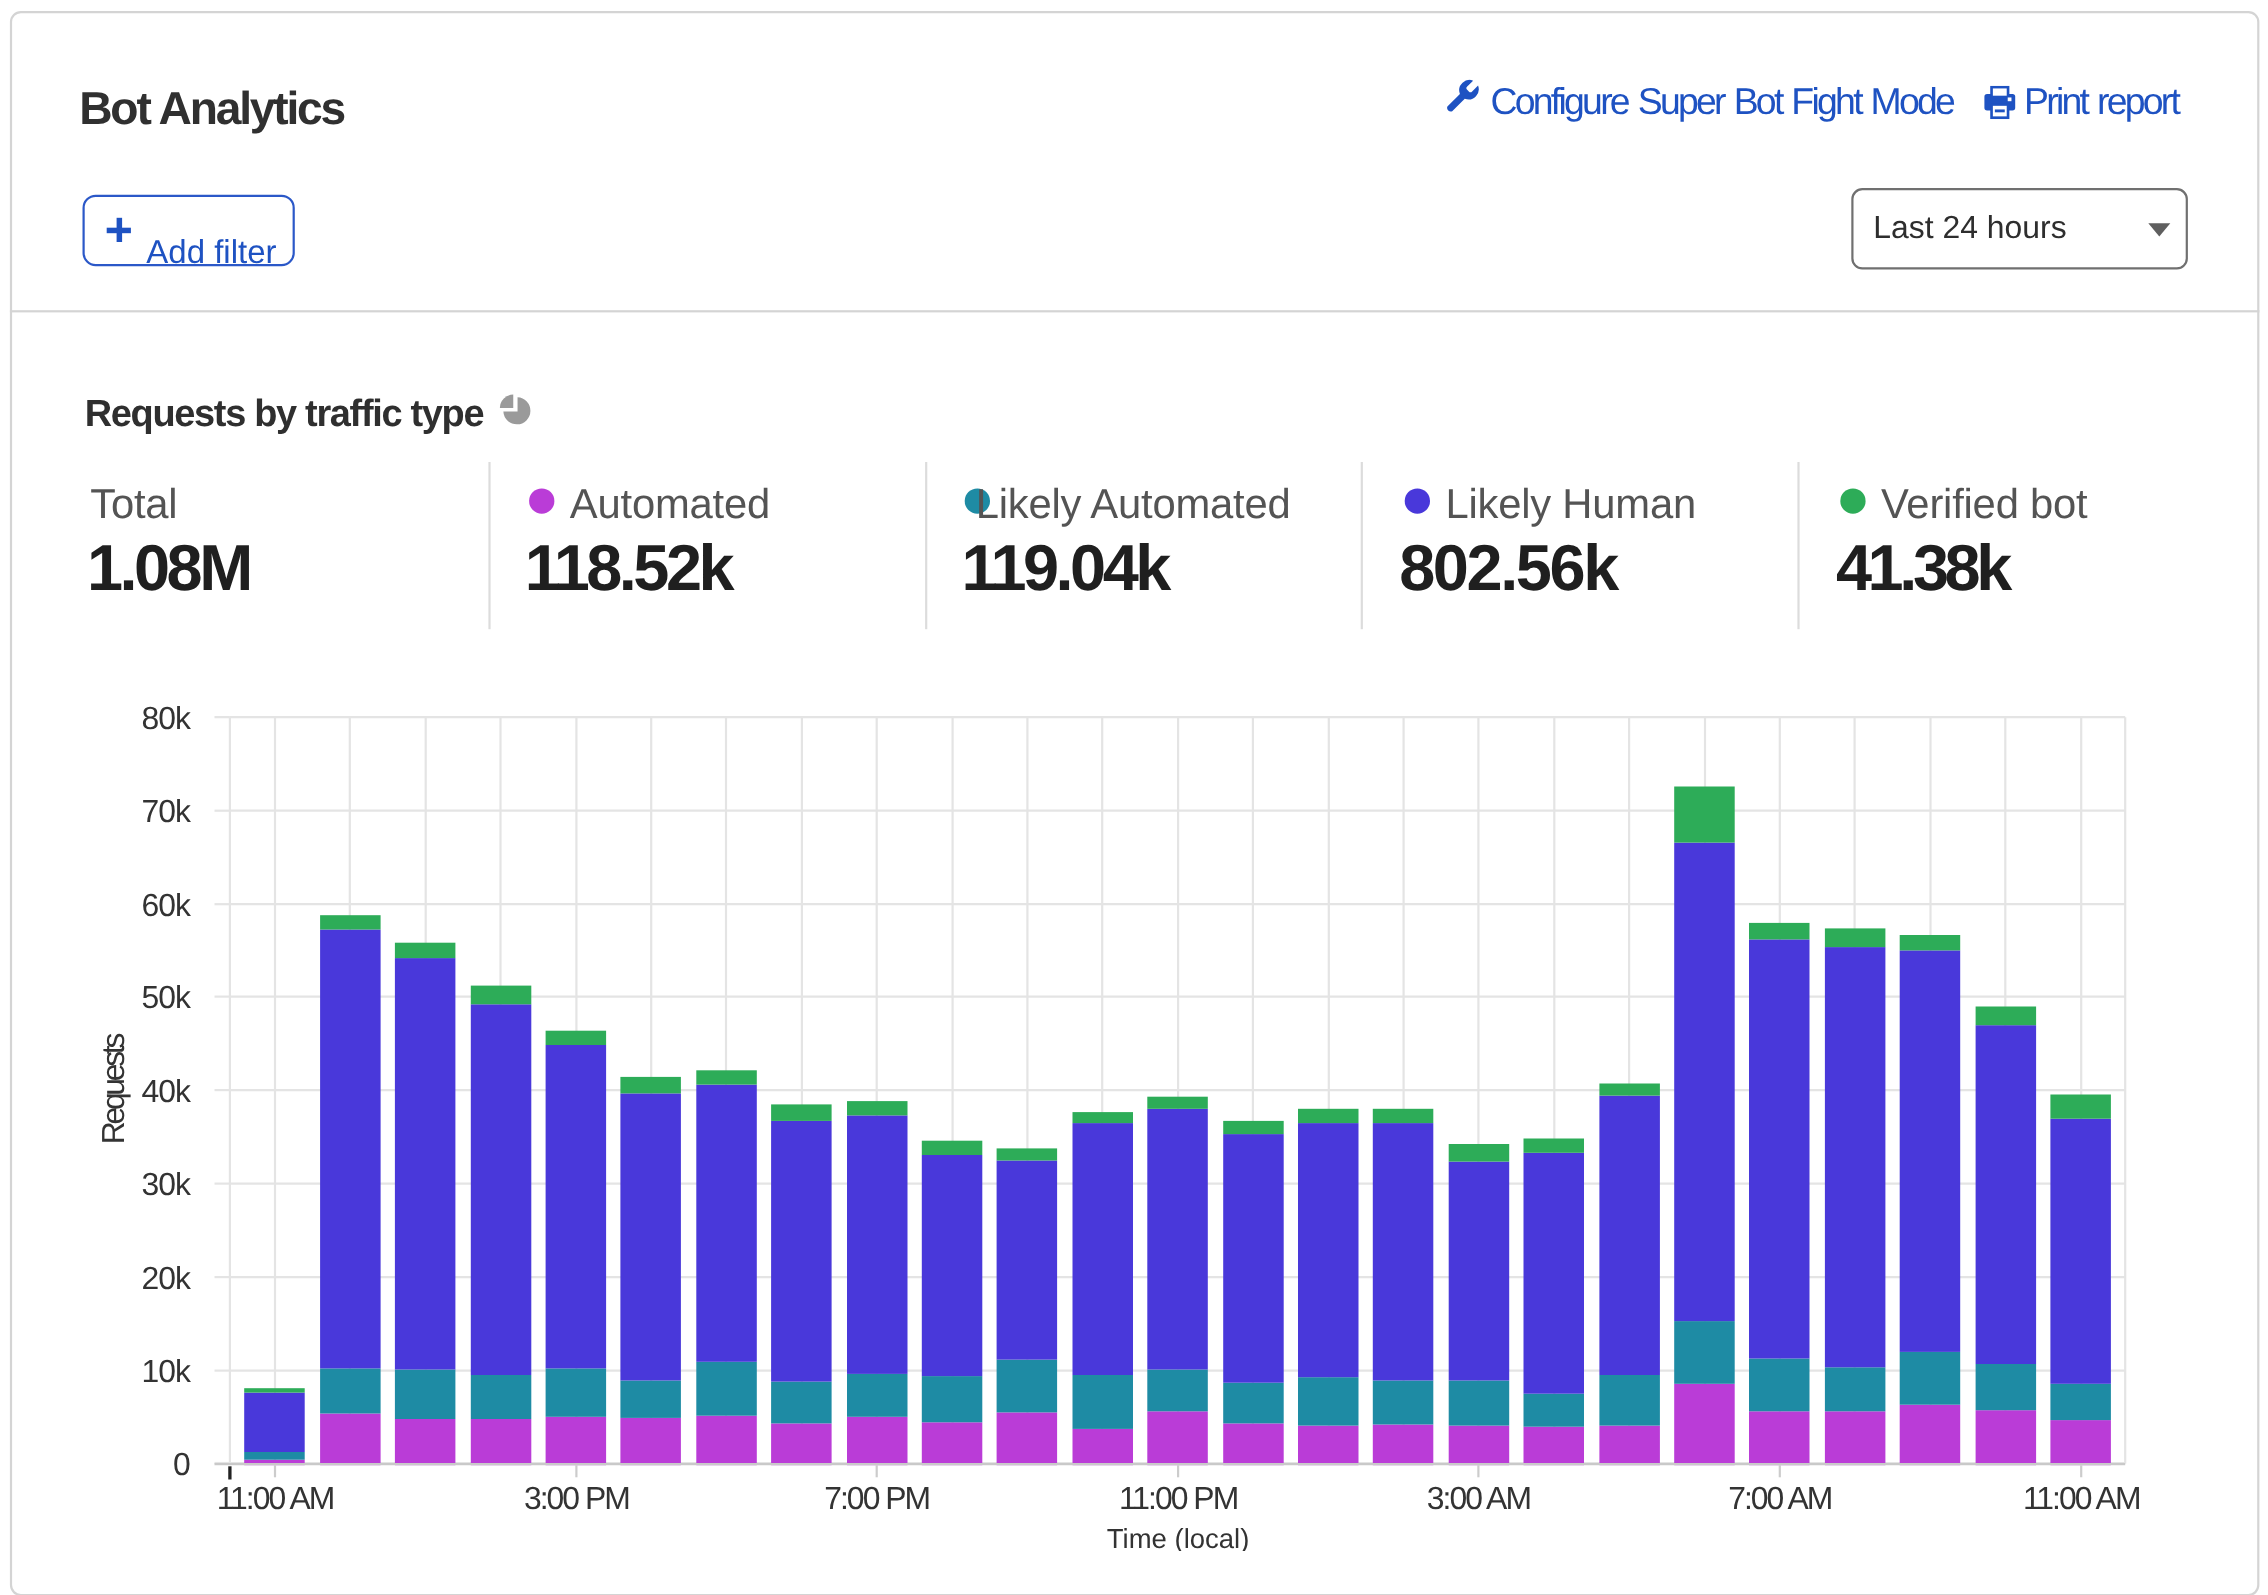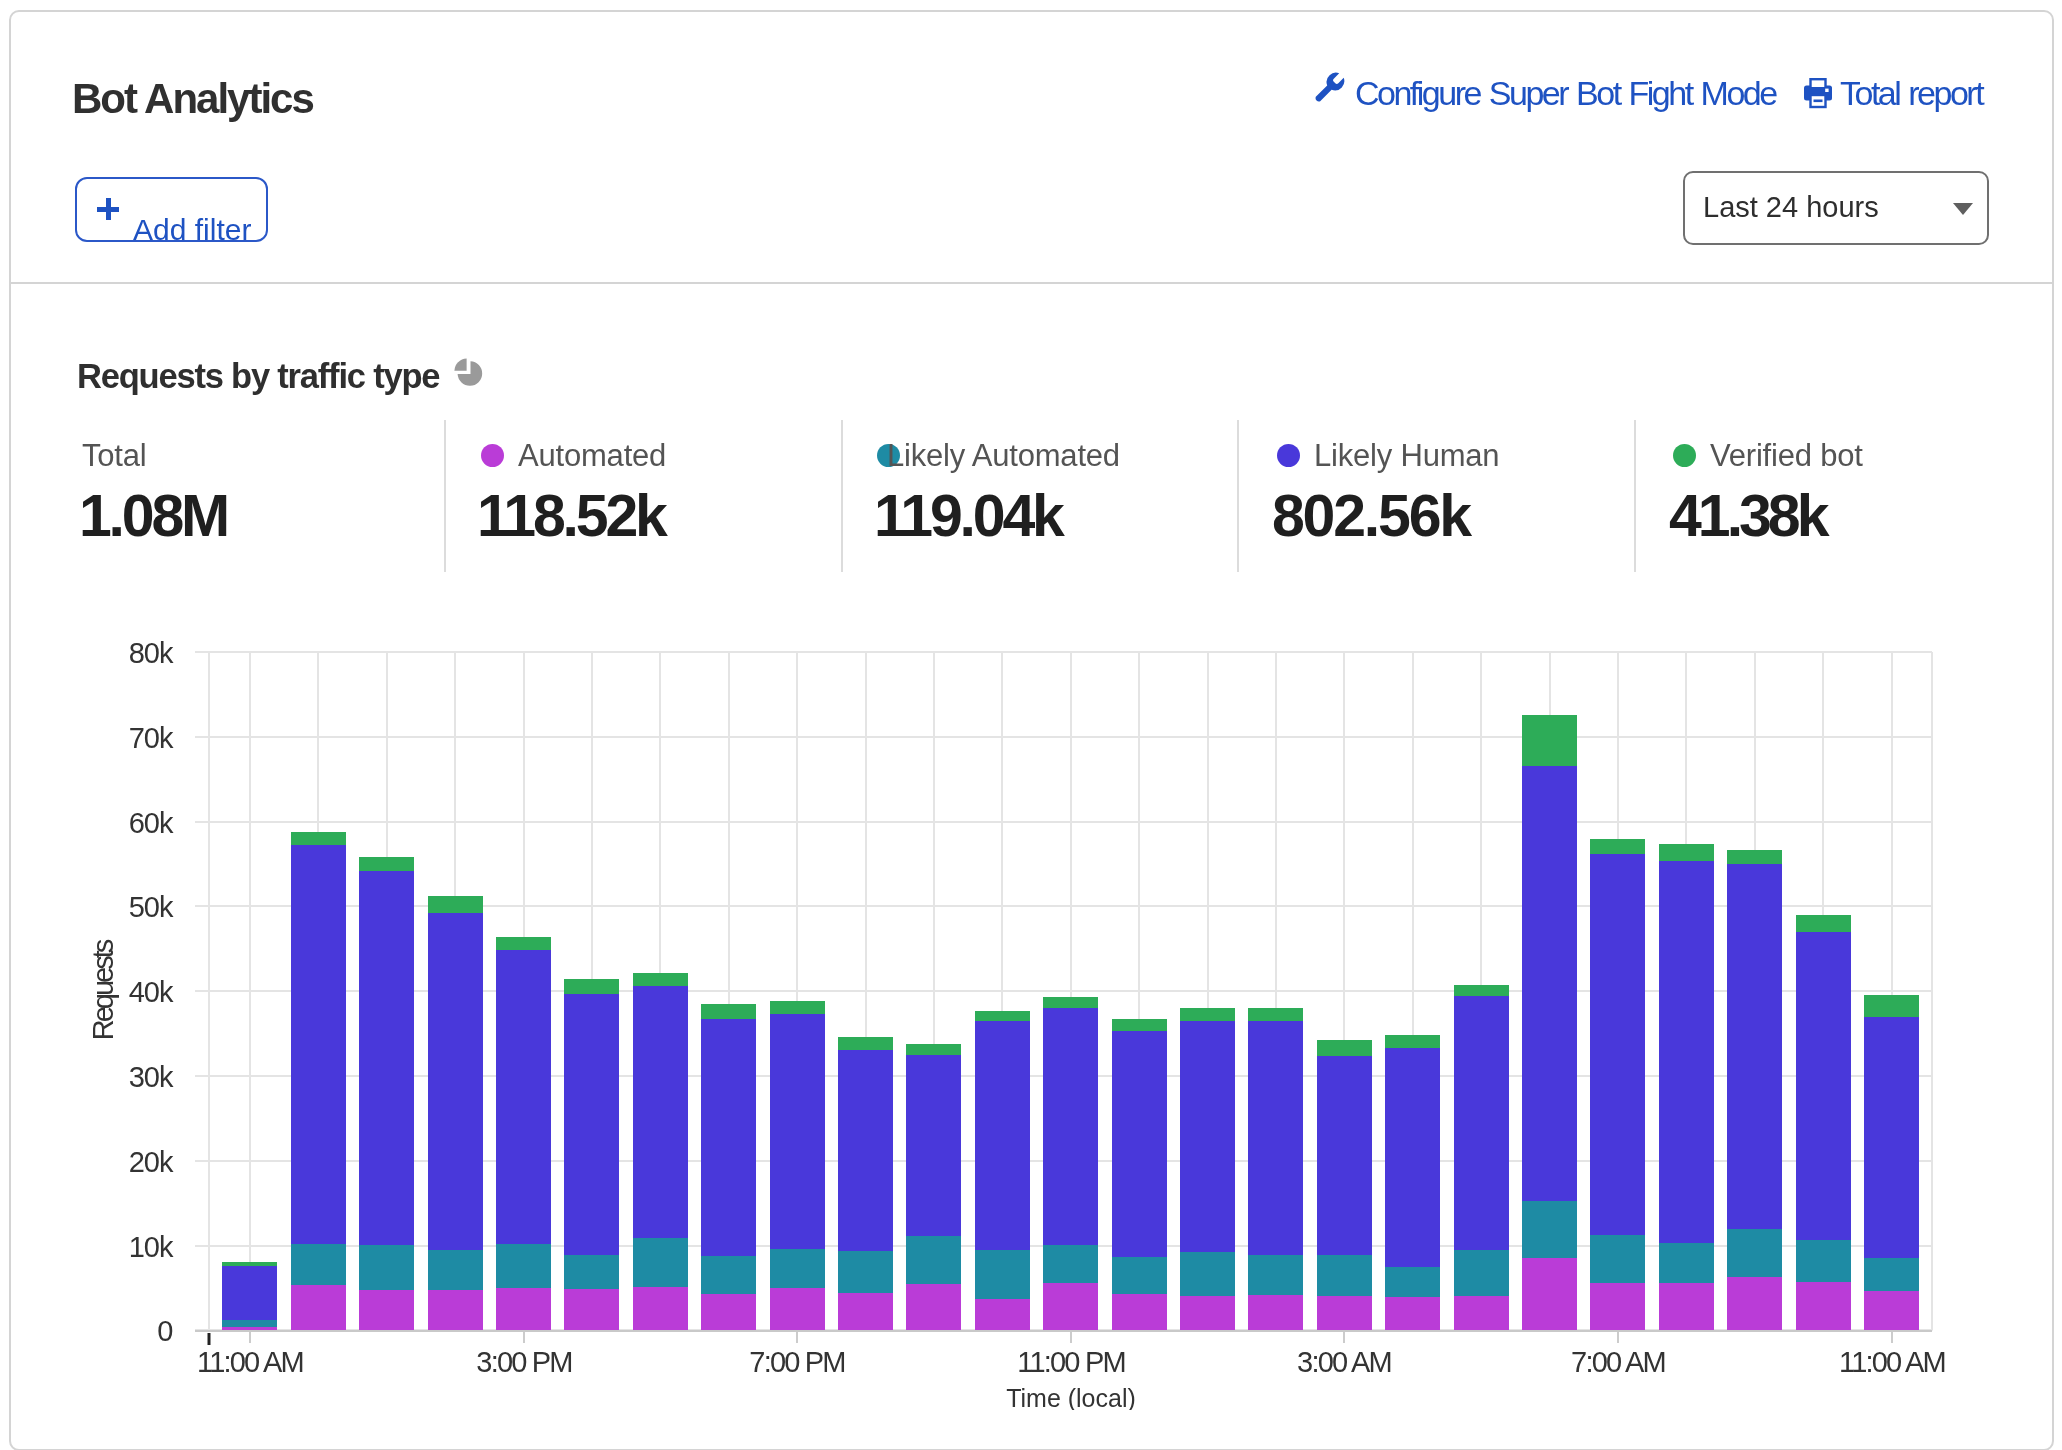--- a/index.html
+++ b/index.html
@@ -8,41 +8,41 @@
 .link{position:absolute;top:74px;font-size:34px;color:#1e52c2;letter-spacing:-2.5px;word-spacing:2px;}
 .btn{position:absolute;left:75px;top:177px;width:189px;height:61px;border:2.5px solid #2b58c8;border-radius:12px;}
 .btnlabel{position:absolute;left:133px;top:195px;font-size:30px;color:#1e52c2;margin-top:18px;}
 .plus{position:absolute;left:97px;top:198px;width:22px;height:22px;}
 .plus:before{content:"";position:absolute;left:8.5px;top:0;width:5px;height:22px;background:#1e52c2;}
 .plus:after{content:"";position:absolute;left:0;top:8.5px;width:22px;height:5px;background:#1e52c2;}
 .dd{position:absolute;left:1683px;top:171px;width:306px;height:74px;border:2px solid #707070;border-radius:10px;box-sizing:border-box;}
 .ddtext{position:absolute;left:1703px;top:191px;font-size:29px;color:#2e2e2e;}
 .caret{position:absolute;left:1953px;top:203px;width:0;height:0;border-left:10px solid transparent;border-right:10px solid transparent;border-top:12px solid #5f5f5f;}
 .h2{position:absolute;left:77px;top:357px;font-size:34.5px;font-weight:700;color:#2f2f2f;letter-spacing:-1.2px;}
-.statlabel{font-size:31px;color:#545454;position:absolute;top:438px;letter-spacing:-0.2px;}
+.statlabel{font-size:38px;color:#545454;position:absolute;top:438px;letter-spacing:-0.2px;}
 .statvalue{font-size:59px;font-weight:700;color:#1f1f1f;position:absolute;top:482px;letter-spacing:-3.2px;}
 .dot{position:absolute;top:444px;width:23px;height:23px;border-radius:50%;}
 .vdiv{position:absolute;top:420px;height:152px;width:2px;background:#dcdcdc;}
 </style></head>
 <body>
 <div class="card"></div>
 <div class="hdivider"></div>
 <div class="h1">Bot Analytics</div>
 <svg width="30" height="31" viewBox="0 0 30 31" style="position:absolute;left:1315px;top:72px">
 <path d="M5.2 29.2 a3.4 3.4 0 0 1 -4.4 -4.4 L12.2 13.4 a9.3 9.3 0 0 1 2.4 -10.2 a9.3 9.3 0 0 1 9.6 -1.9 l-5.4 5.4 a2.1 2.1 0 0 0 0 3 l1.5 1.5 a2.1 2.1 0 0 0 3 0 l5.4 -5.4 a9.3 9.3 0 0 1 -1.9 9.6 a9.3 9.3 0 0 1 -10.2 2.4 Z" fill="#1e52c2"></path>
 </svg>
 <div class="link" style="left:1355px">Configure Super Bot Fight Mode</div>
 <svg width="30" height="31" viewBox="0 0 30 31" style="position:absolute;left:1803px;top:78px">
 <rect x="1" y="7.5" width="28" height="15" rx="2.5" fill="#1e52c2"></rect>
 <rect x="7.5" y="1.2" width="15" height="9" fill="#ffffff" stroke="#1e52c2" stroke-width="2.4"></rect>
 <rect x="7.5" y="17" width="15" height="12" fill="#ffffff" stroke="#1e52c2" stroke-width="2.4"></rect>
 <rect x="10.5" y="21.5" width="9" height="2.6" fill="#1e52c2"></rect>
 <rect x="22.2" y="10.6" width="3.4" height="3.4" fill="#ffffff"></rect>
 </svg>
-<div class="link" style="left:1840px">Total report</div>
+<div class="link" style="left:1840px">Print report</div>
 <div class="btn"></div>
 <div class="plus"></div>
 <div class="btnlabel">Add filter</div>
 <div class="dd"></div>
 <div class="ddtext">Last 24 hours</div>
 <div class="caret"></div>
 <div class="h2">Requests by traffic type</div>
 <svg width="30" height="30" viewBox="0 0 30 30" style="position:absolute;left:454px;top:358px">
 <path d="M16.5 3.2 a12.3 12.3 0 1 1 -12.9 12.9 l12.9 0 Z" fill="#9a9a9a"></path>
 <path d="M12.6 0.6 L12.6 12.8 L0.4 12.8 A12.6 12.6 0 0 1 12.6 0.6 Z" fill="#9a9a9a"></path>

